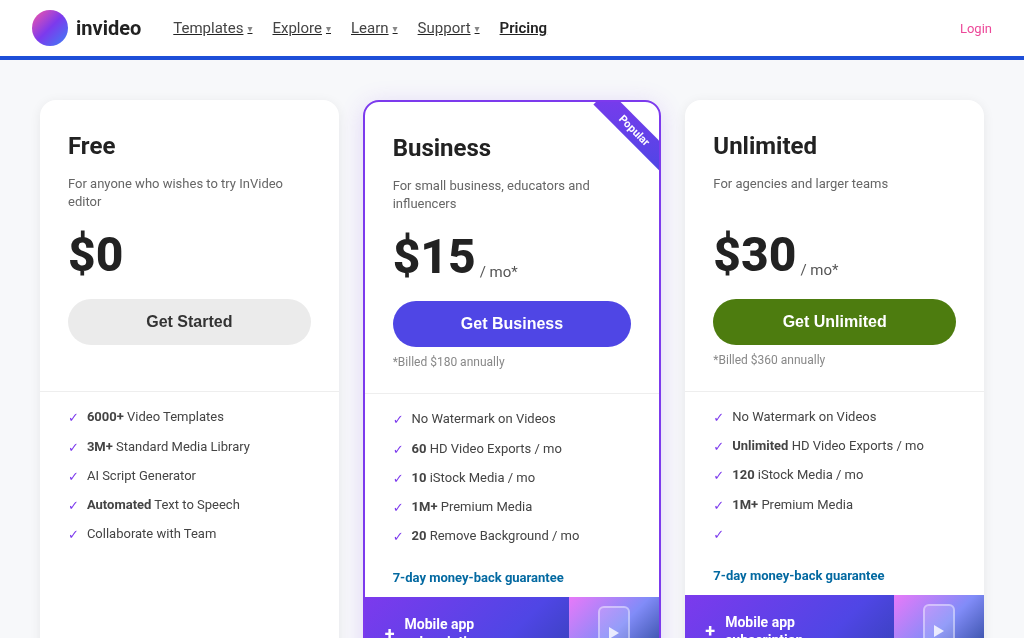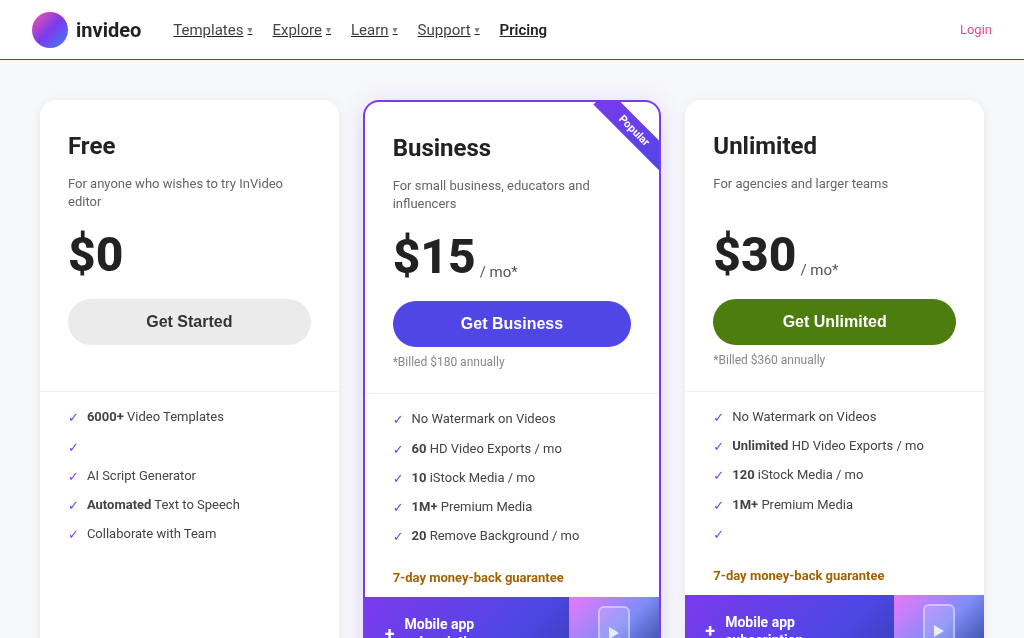--- a/index.html
+++ b/index.html
@@ -1,21 +1,21 @@
 <!DOCTYPE html>
 <html><head>
   <meta charset="utf-8">
   <style>
     * { box-sizing: border-box; margin: 0; padding: 0; }
     body { font-family: -apple-system, BlinkMacSystemFont, 'Segoe UI', Roboto, sans-serif; background: #fff; color: #222; }
 
     
     nav {
       display: flex; align-items: center; padding: 0 32px; height: 60px;
-      border-bottom: 1px solid #1d4ed8; position: sticky; top: 0; background: #fff; z-index: 100;
+      border-bottom: 4px solid #1d4ed8; position: sticky; top: 0; background: #fff; z-index: 100;
     }
     .logo-area { display: flex; align-items: center; gap: 8px; margin-right: 32px; }
     .logo-icon {
       width: 36px; height: 36px; border-radius: 50%;
       background: linear-gradient(135deg, #f857a6, #7c3aed, #3b82f6);
     }
     .logo-text { font-size: 20px; font-weight: 700; color: #222; }
     .nav-links { display: flex; gap: 20px; align-items: center; flex: 1; text-decoration: underline; }
     .nav-item {
       font-size: 15px; color: #444; cursor: pointer; display: flex; align-items: center; gap: 4px;
@@ -69,21 +69,21 @@
 
     .billed-note { font-size: 12px; color: #888; margin-bottom: 20px; min-height: 18px; }
 
     .divider { border: none; border-top: 1px solid #eee; margin: 0 -28px 16px; }
 
     .features-list { list-style: none; display: flex; flex-direction: column; gap: 10px; padding-bottom: 16px; }
     .feature-item { display: flex; align-items: flex-start; gap: 8px; font-size: 13px; color: #444; line-height: 1.4; }
     .check-icon { color: #7c3aed; font-size: 13px; margin-top: 1px; flex-shrink: 0; }
     .feature-bold { font-weight: 700; }
 
-    .guarantee { font-size: 13px; font-weight: 700; color: #a16207; margin: 8px 0 12px; }
+    .guarantee { font-size: 13px; font-weight: 700; color: #0369a1; margin: 8px 0 12px; }
 
     .mobile-app-banner {
       margin: 0 -28px; padding: 14px 20px;
       background: linear-gradient(135deg, #7c3aed 0%, #4f46e5 50%, #1e3a8a 100%);
       border-radius: 0 0 14px 14px;
       display: flex; align-items: center; gap: 10px; cursor: pointer;
       position: relative; overflow: hidden; min-height: 72px;
     }
     .mobile-app-banner-text { color: #fff; font-size: 14px; font-weight: 700; line-height: 1.3; z-index: 1; }
     .mobile-app-banner-plus { color: #fff; font-size: 18px; font-weight: 700; z-index: 1; }
@@ -147,20 +147,21 @@
     <button class="plan-btn btn-free">Get Started</button>
     <div class="billed-note"></div>
     <hr class="divider">
     <ul class="features-list">
       <li class="feature-item">
         <span class="check-icon">✓</span>
         <span><strong class="feature-bold">6000+</strong> Video Templates</span>
       </li>
       <li class="feature-item">
         <span class="check-icon">✓</span>
+        <span><strong class="feature-bold">3M+</strong> Standard Media Library</span>
       </li>
       <li class="feature-item">
         <span class="check-icon">✓</span>
         <span>AI Script Generator</span>
       </li>
       <li class="feature-item">
         <span class="check-icon">✓</span>
         <span><strong class="feature-bold">Automated</strong> Text to Speech</span>
       </li>
       <li class="feature-item">

